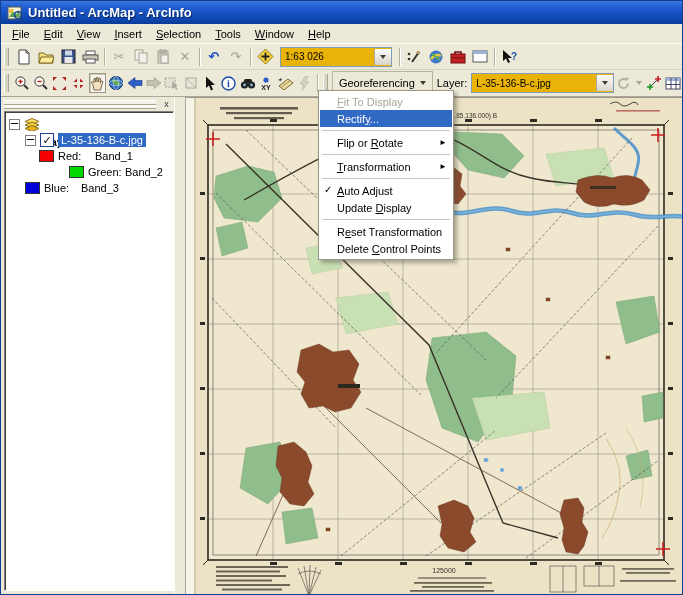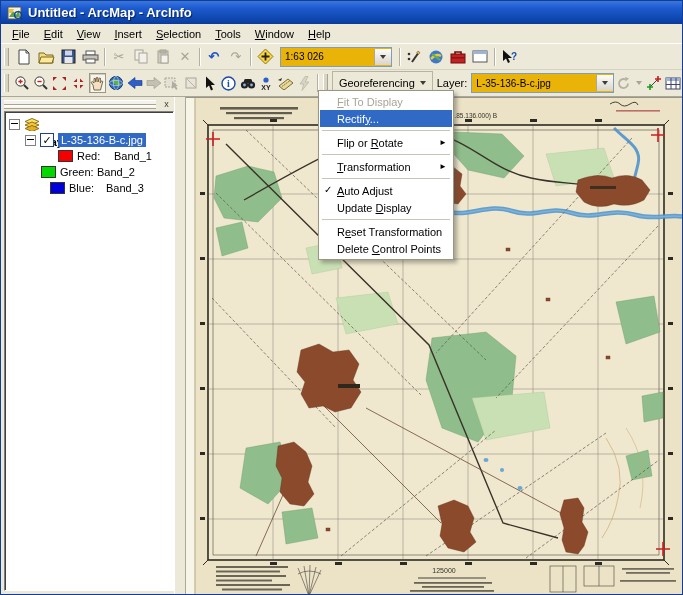--- a/index.html
+++ b/index.html
@@ -372,31 +372,31 @@
             <polygon points="8,4 15,7 8,10 1,7" fill="#f4c83c" stroke="#8a7420"></polygon>
             <polygon points="8,7.5 15,10.5 8,13.5 1,10.5" fill="#e8b020" stroke="#8a7420"></polygon>
           </svg>
           <span style="font-weight:bold;margin-top:36px;">Layers</span>
         </div>
         <div class="trow" style="padding-left:18px;">
           <div class="expander"></div>
           <div class="checkbox">✓</div>
           <span class="sel-label">L-35-136-B-c.jpg</span>
         </div>
-        <div class="trow" style="padding-left:32px;justify-content:center;">
+        <div class="trow" style="padding-left:32px;">
           <div class="swatch" style="background: rgb(244, 0, 0);"></div>
           <span class="band-name">Red:</span>
           <span>Band_1</span>
         </div>
-        <div class="trow" style="padding-left:34px;">
+        <div class="trow" style="padding-left:62px;">
           <div class="swatch" style="background: rgb(0, 216, 0);"></div>
           <span class="band-name">Green:</span>
           <span>Band_2</span>
         </div>
-        <div class="trow" style="padding-left:43px;">
+        <div class="trow" style="padding-left:18px;">
           <div class="swatch" style="background: rgb(0, 0, 216);"></div>
           <span class="band-name">Blue:</span>
           <span>Band_3</span>
         </div>
       </div>
     </div>
 
     <div class="splitter"></div>
 
     <div class="mapview">

